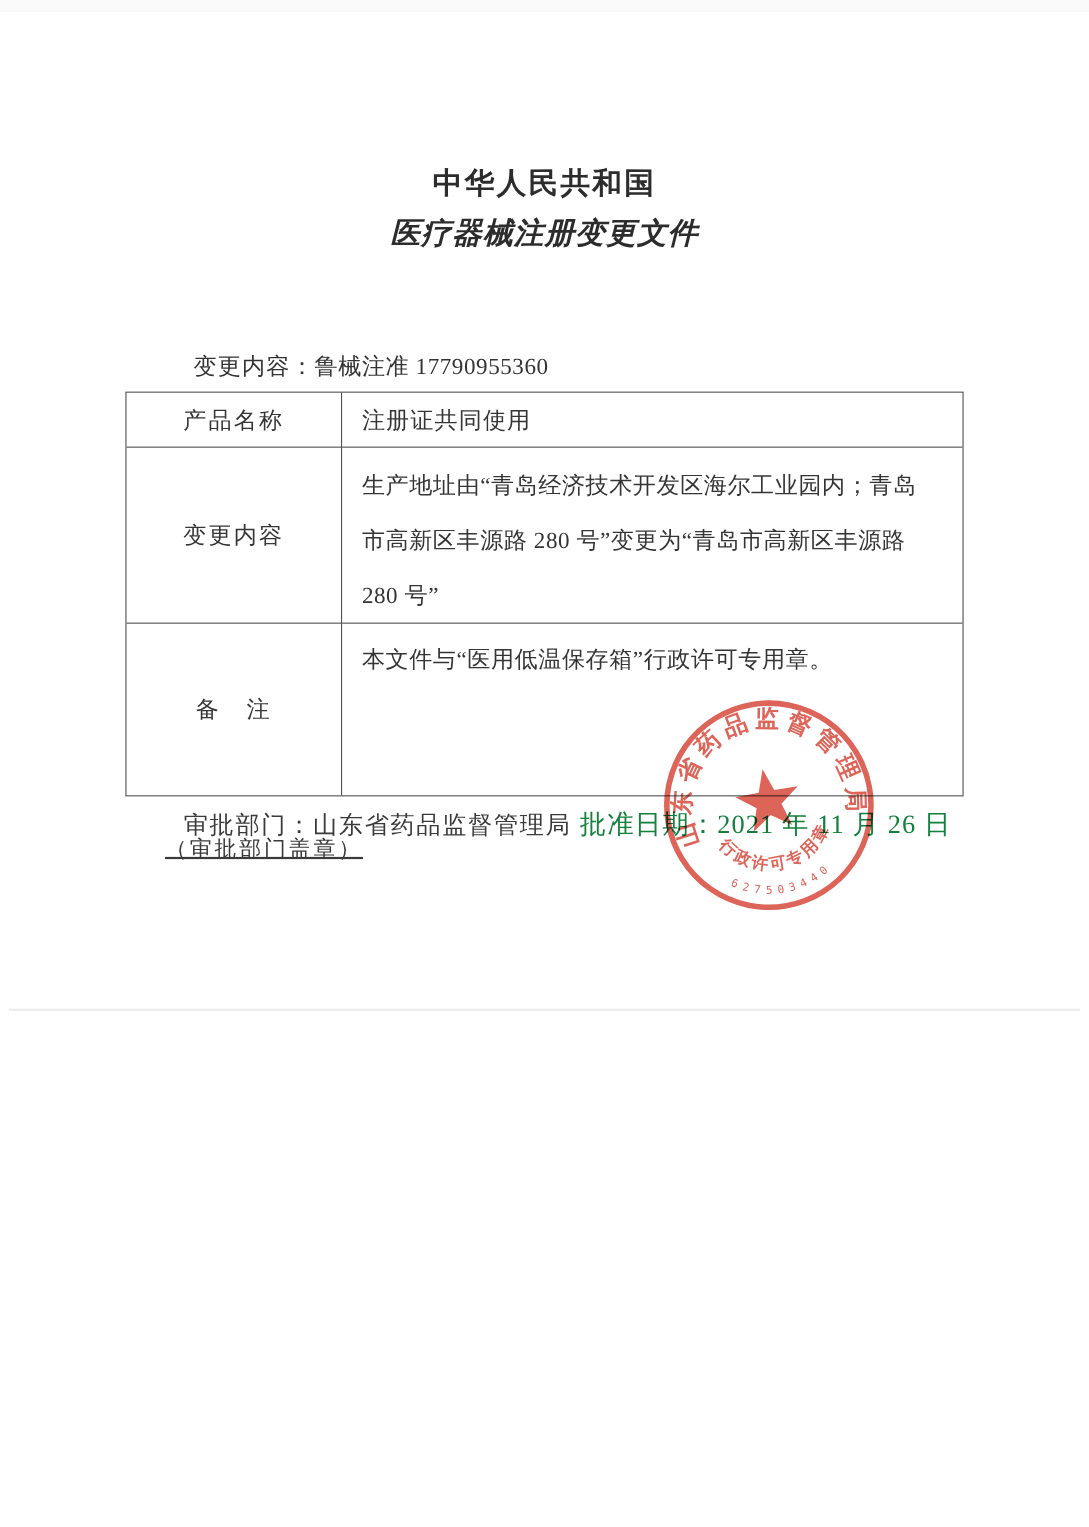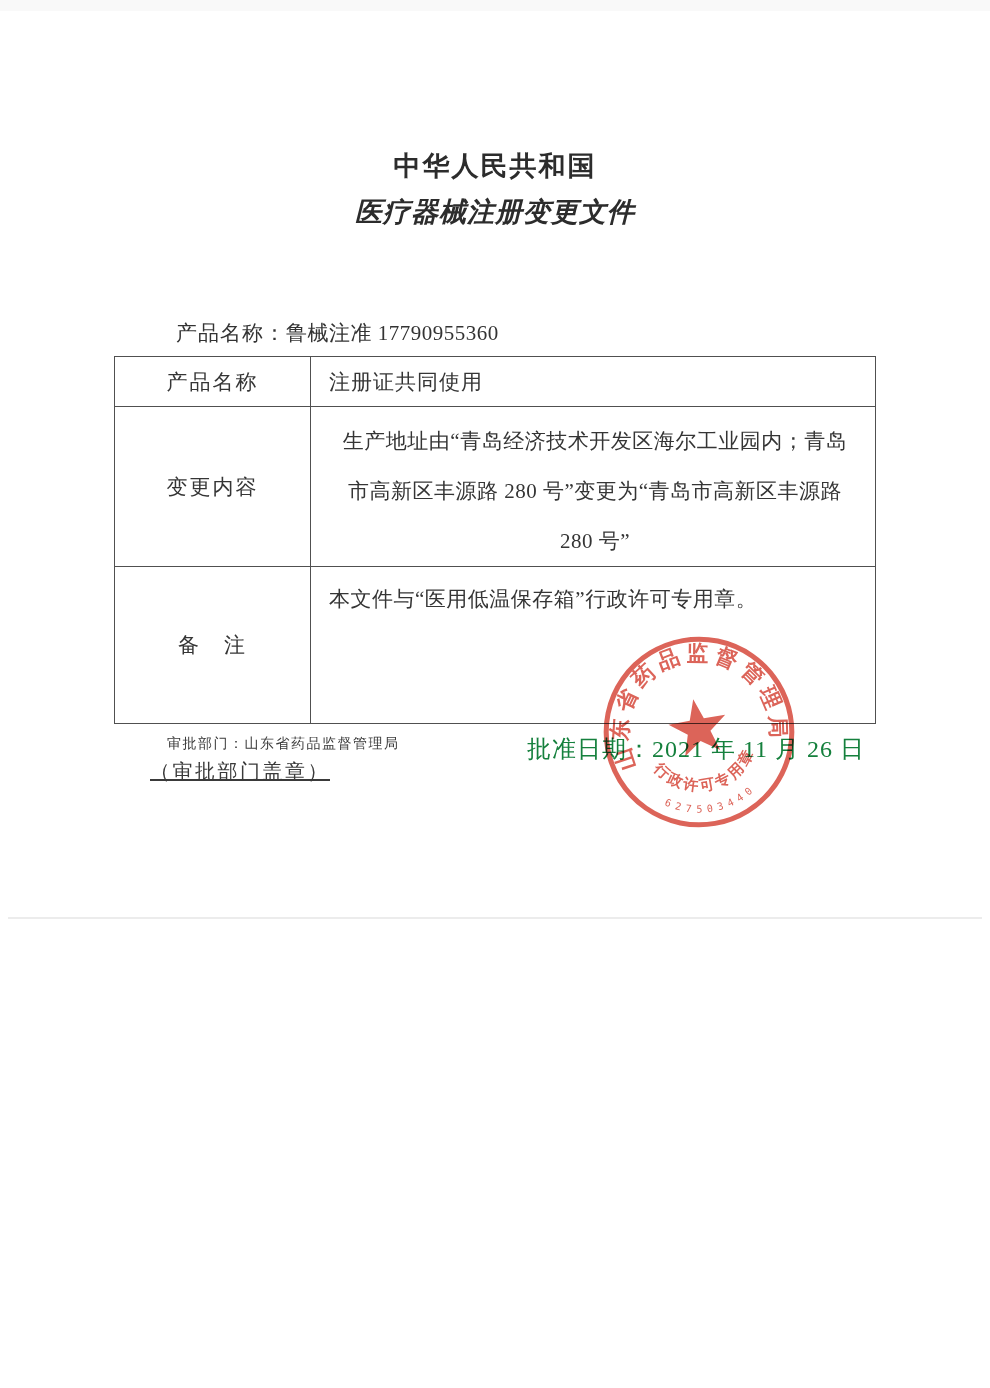--- a/index.html
+++ b/index.html
@@ -35,27 +35,27 @@
     grid-template-rows:50px 160px 156px;
     border:1.6px solid #505050;
     font-size:21px;
   }
   .cell { color:#353535; }
   .cell.label {
     border-right:1.6px solid #505050;
     display:flex; align-items:center; justify-content:center;
     letter-spacing:2px;
   }
-  .cell.bb { border-bottom:1.6px solid #505050;text-align:center; }
+  .cell.bb { border-bottom:1.6px solid #505050; }
   .cell.value { padding-left:18px; padding-right:14px; }
   .cell.value.v1 { display:flex; align-items:center; letter-spacing:1px; }
   .cell.value.v2 { padding-top:9px; line-height:50px; letter-spacing:.5px; }
   .cell.value.v3 { padding-top:17px; line-height:30px; letter-spacing:.5px; }
 
-  .footer-dept { position:absolute; left:167px; top:735px; font-size:14px;
+  .footer-dept { position:absolute; left:167px; top:735px; font-size:22px;
     letter-spacing:1.5px; color:#3a3a3a; }
   .footer-stamp-note { position:absolute; left:150px; top:758px; font-size:20px;
     letter-spacing:2.5px; color:#3a3a3a;text-decoration:underline; }
   .footer-date { position:absolute; left:527px; top:733px; font-size:24px;
     letter-spacing:1px; color:#15803d; }
 
   .seal {
     position:absolute; left:583px; top:616px; width:232px; height:232px;
     mix-blend-mode:multiply; opacity:.85;
   }
@@ -71,21 +71,21 @@
 <body>
 
 <div class="page">
 
   <div class="scan-strip-top"></div>
 
   <div class="doc-title line1">中华人民共和国</div>
   <div class="doc-title line2">医疗器械注册变更文件</div>
 
   <div class="reg-line">
-    <span>产品名称：</span><span class="num">鲁械注准 17790955360</span>
+    <span>变更内容：</span><span class="num">鲁械注准 17790955360</span>
   </div>
 
   <div class="doc-table">
 
     <div class="cell label bb">产品名称</div>
     <div class="cell value v1 bb">注册证共同使用</div>
 
     <div class="cell label bb">变更内容</div>
     <div class="cell value v2 bb">
       <div>生产地址由“青岛经济技术开发区海尔工业园内；青岛</div>

